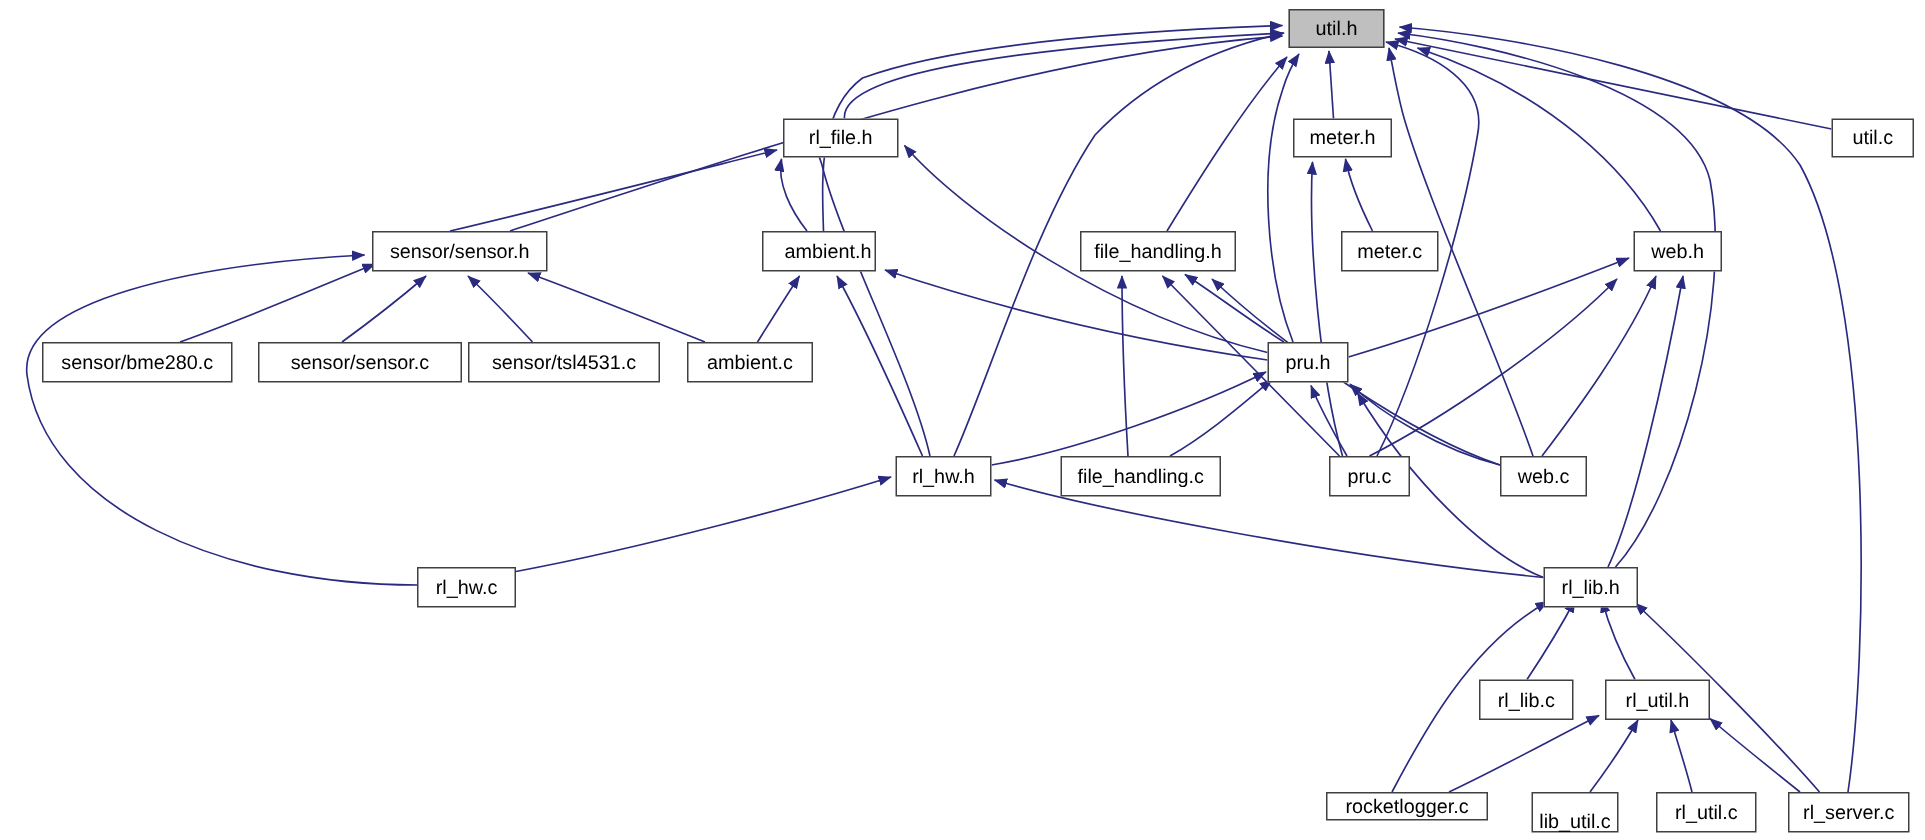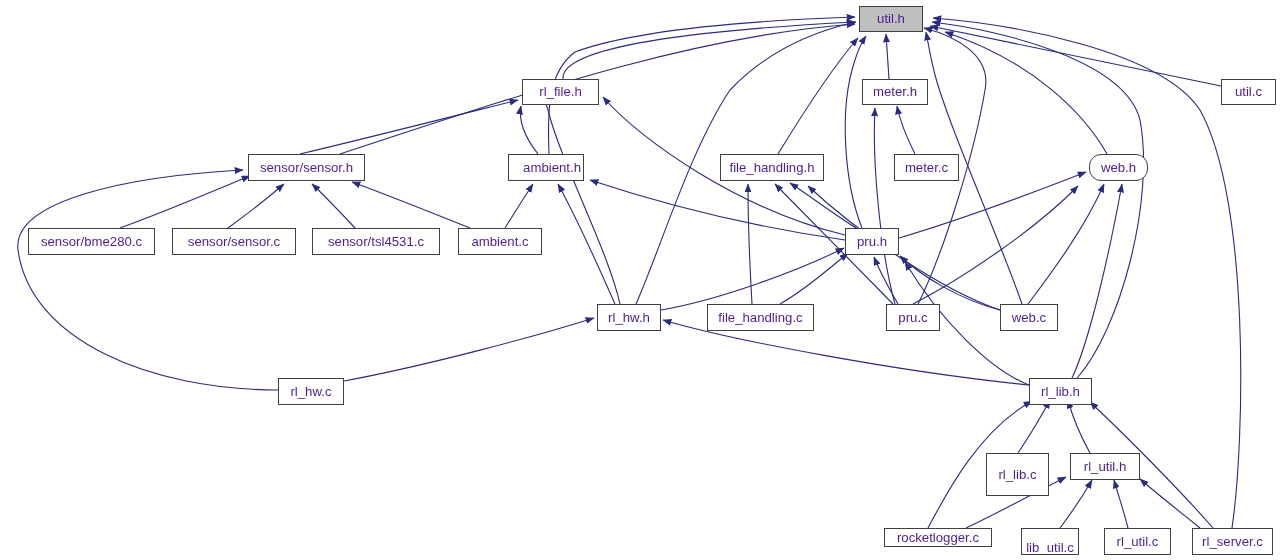--- a/index.html
+++ b/index.html
@@ -21,21 +21,21 @@
     top: 0;
     width: 1283px;
     height: 560px;
     pointer-events: none;
   }
   .gnode {
     position: absolute;
     box-sizing: border-box;
     background: #ffffff;
     border: 1px solid #404040;
-    color: #4c1d95;
+    color: #000000;
     font-size: 13.2px;
     line-height: 1;
     display: flex;
     align-items: center;
     justify-content: center;
     white-space: nowrap;
     z-index: 5;
   }
   .gnode.root {
     background: #bfbfbf;
@@ -127,27 +127,27 @@
       </div>
       <div class="gnode" style="left: 508px; top: 154px; width: 76px; height: 27px; justify-content: flex-end;">
         <span>ambient.h</span>
       </div>
       <div class="gnode" style="left: 720px; top: 154px; width: 104px; height: 27px;">
         <span>file_handling.h</span>
       </div>
       <div class="gnode" style="left: 894px; top: 154px; width: 65px; height: 27px;">
         <span>meter.c</span>
       </div>
-      <div class="gnode" style="left: 1089px; top: 154px; width: 59px; height: 27px; border-radius: 12px;">
+      <div class="gnode" style="left: 1089px; top: 154px; width: 59px; height: 27px;">
         <span>web.h</span>
       </div>
       <div class="gnode" style="left: 28px; top: 228px; width: 127px; height: 27px;">
         <span>sensor/bme280.c</span>
       </div>
-      <div class="gnode" style="left: 172px; top: 228px; width: 124px; height: 27px;">
+      <div class="gnode" style="left: 172px; top: 228px; width: 136px; height: 27px;">
         <span>sensor/sensor.c</span>
       </div>
       <div class="gnode" style="left: 312px; top: 228px; width: 128px; height: 27px;">
         <span>sensor/tsl4531.c</span>
       </div>
       <div class="gnode" style="left: 458px; top: 228px; width: 84px; height: 27px; text-align: right;">
         <span>ambient.c</span>
       </div>
       <div class="gnode" style="left: 845px; top: 228px; width: 54px; height: 27px;">
         <span>pru.h</span>
@@ -163,21 +163,21 @@
       </div>
       <div class="gnode" style="left: 1000px; top: 304px; width: 58px; height: 27px;">
         <span>web.c</span>
       </div>
       <div class="gnode" style="left: 278px; top: 378px; width: 66px; height: 27px; text-align: center;">
         <span>rl_hw.c</span>
       </div>
       <div class="gnode" style="left: 1029px; top: 378px; width: 63px; height: 27px;">
         <span>rl_lib.h</span>
       </div>
-      <div class="gnode" style="left: 986px; top: 453px; width: 63px; height: 43px;">
+      <div class="gnode" style="left: 986px; top: 453px; width: 63px; height: 27px;">
         <span>rl_lib.c</span>
       </div>
       <div class="gnode" style="left: 1070px; top: 453px; width: 70px; height: 27px;">
         <span>rl_util.h</span>
       </div>
       <div class="gnode" style="left: 884px; top: 528px; width: 108px; height: 19px;">
         <span>rocketlogger.c</span>
       </div>
       <div class="gnode" style="left: 1021px; top: 528px; width: 58px; height: 27px; align-items: flex-end;">
         <span>lib_util.c</span>

